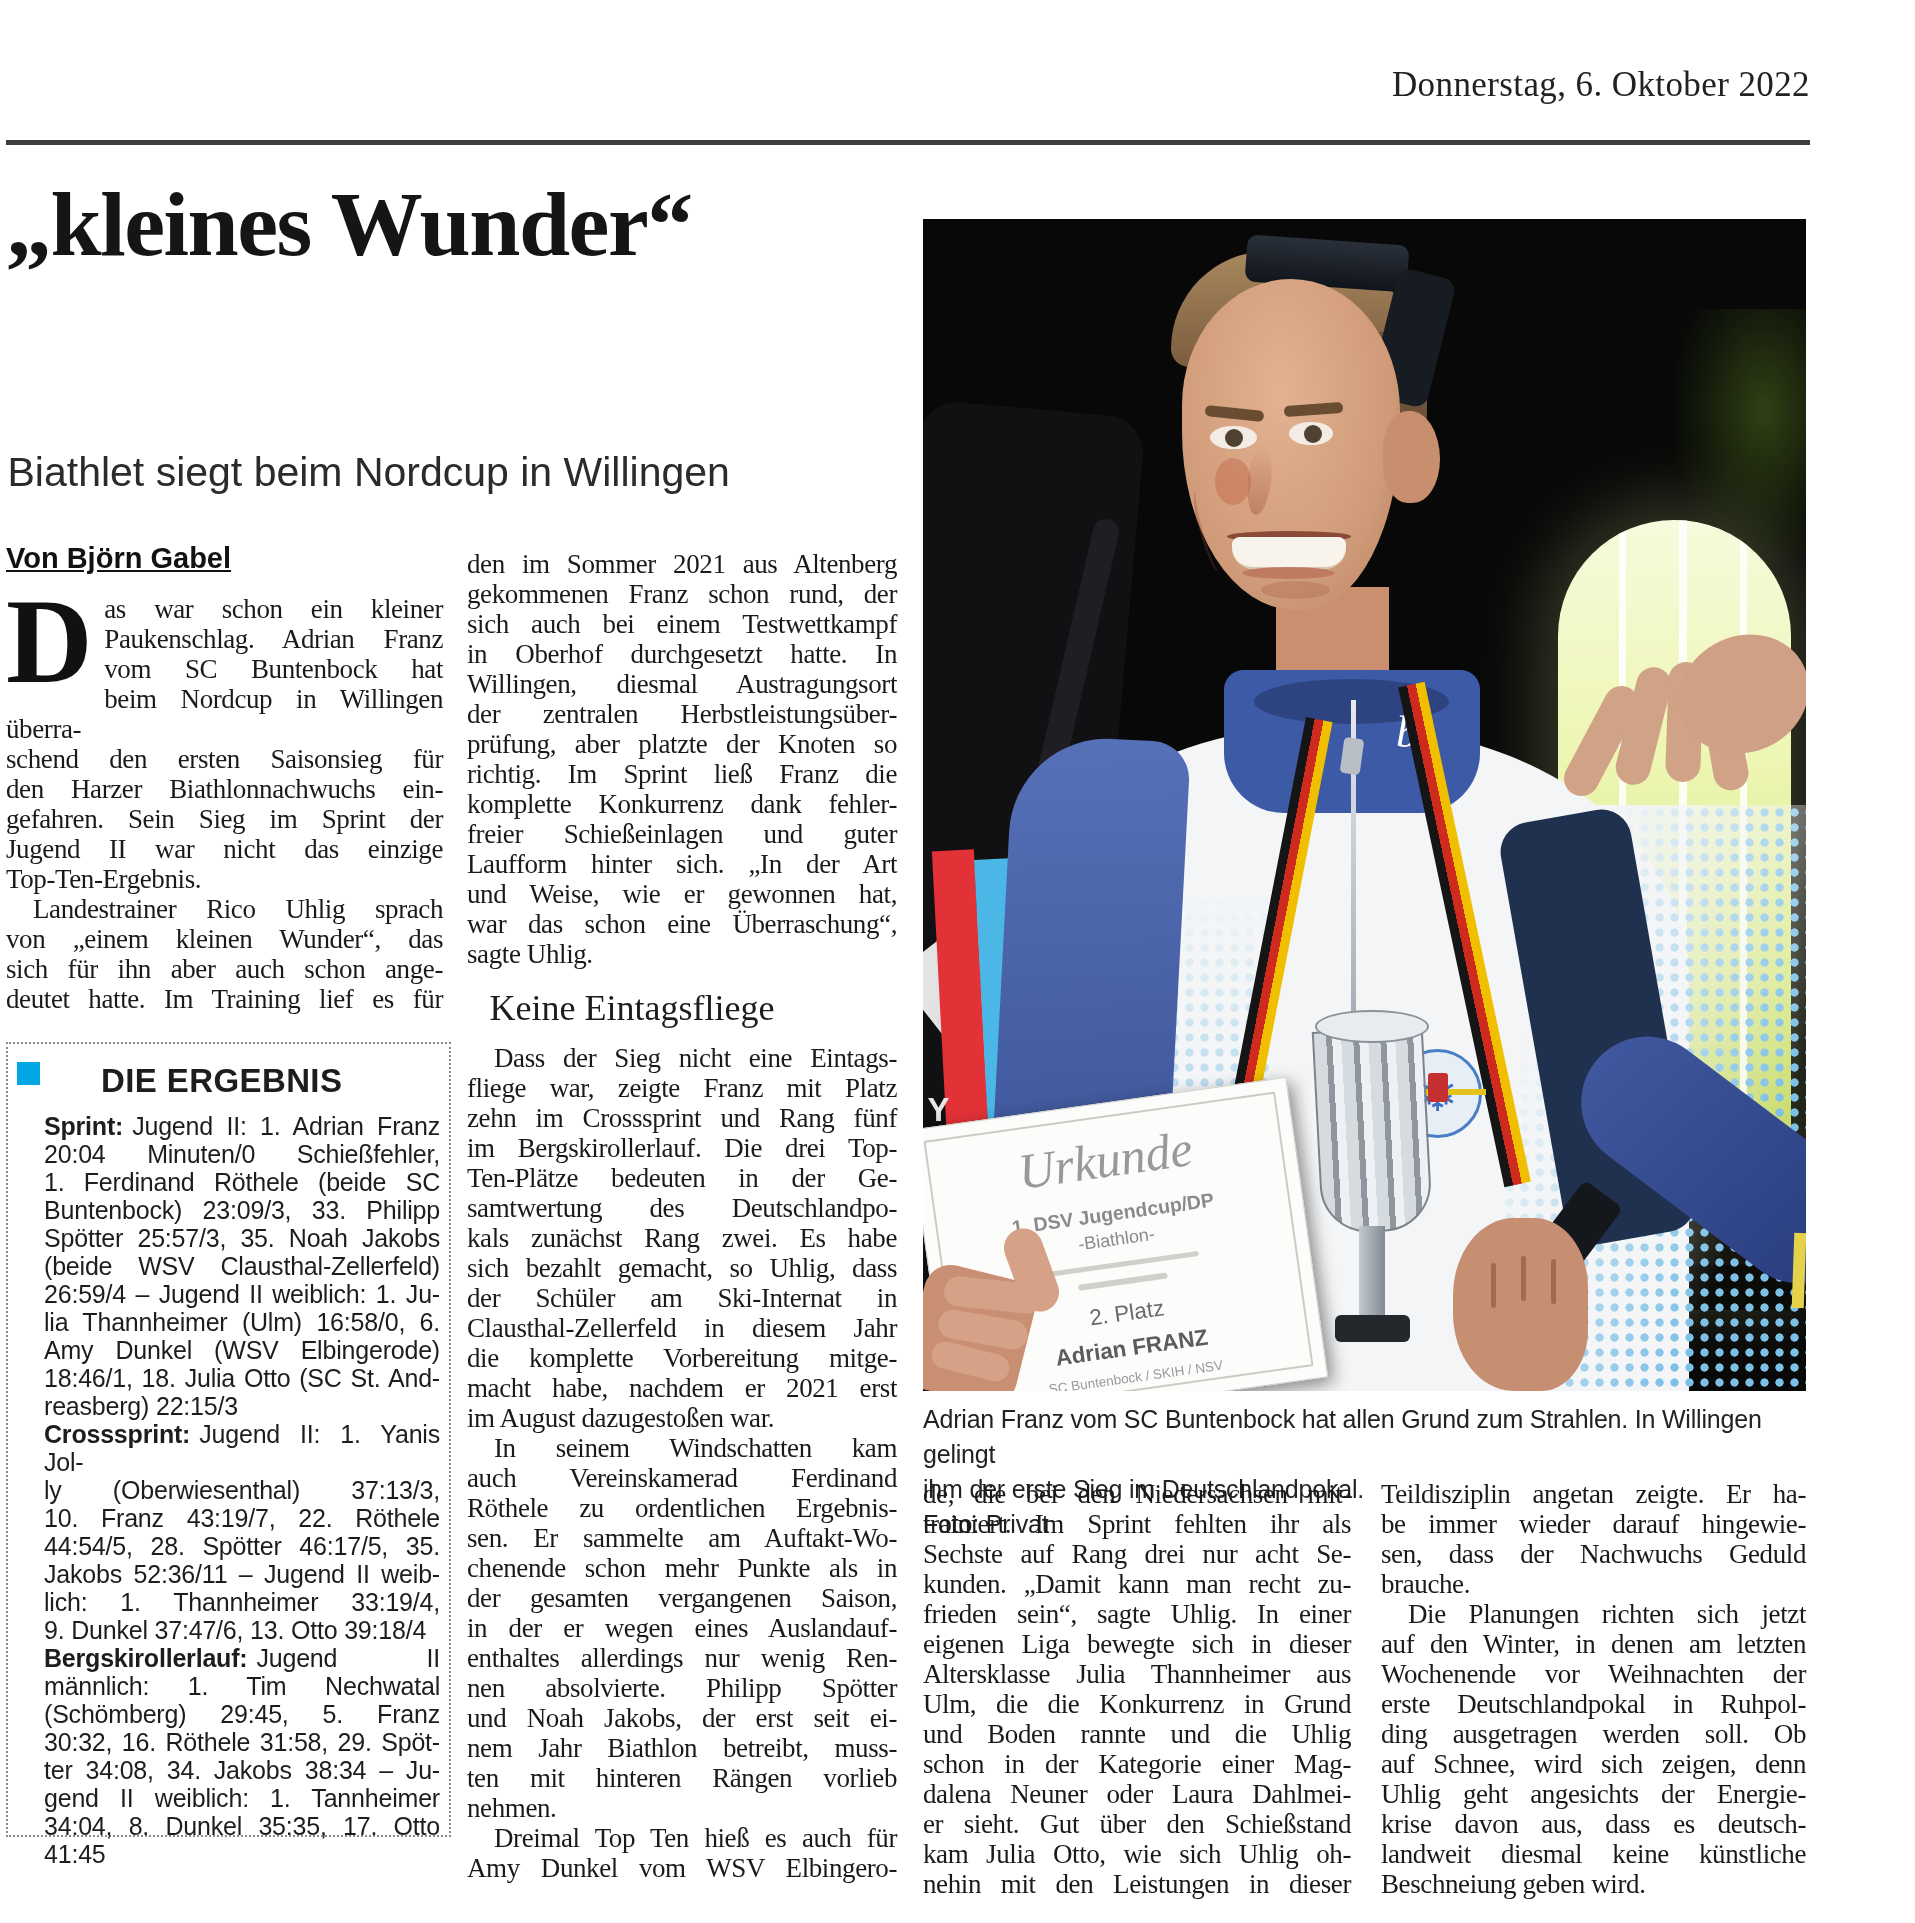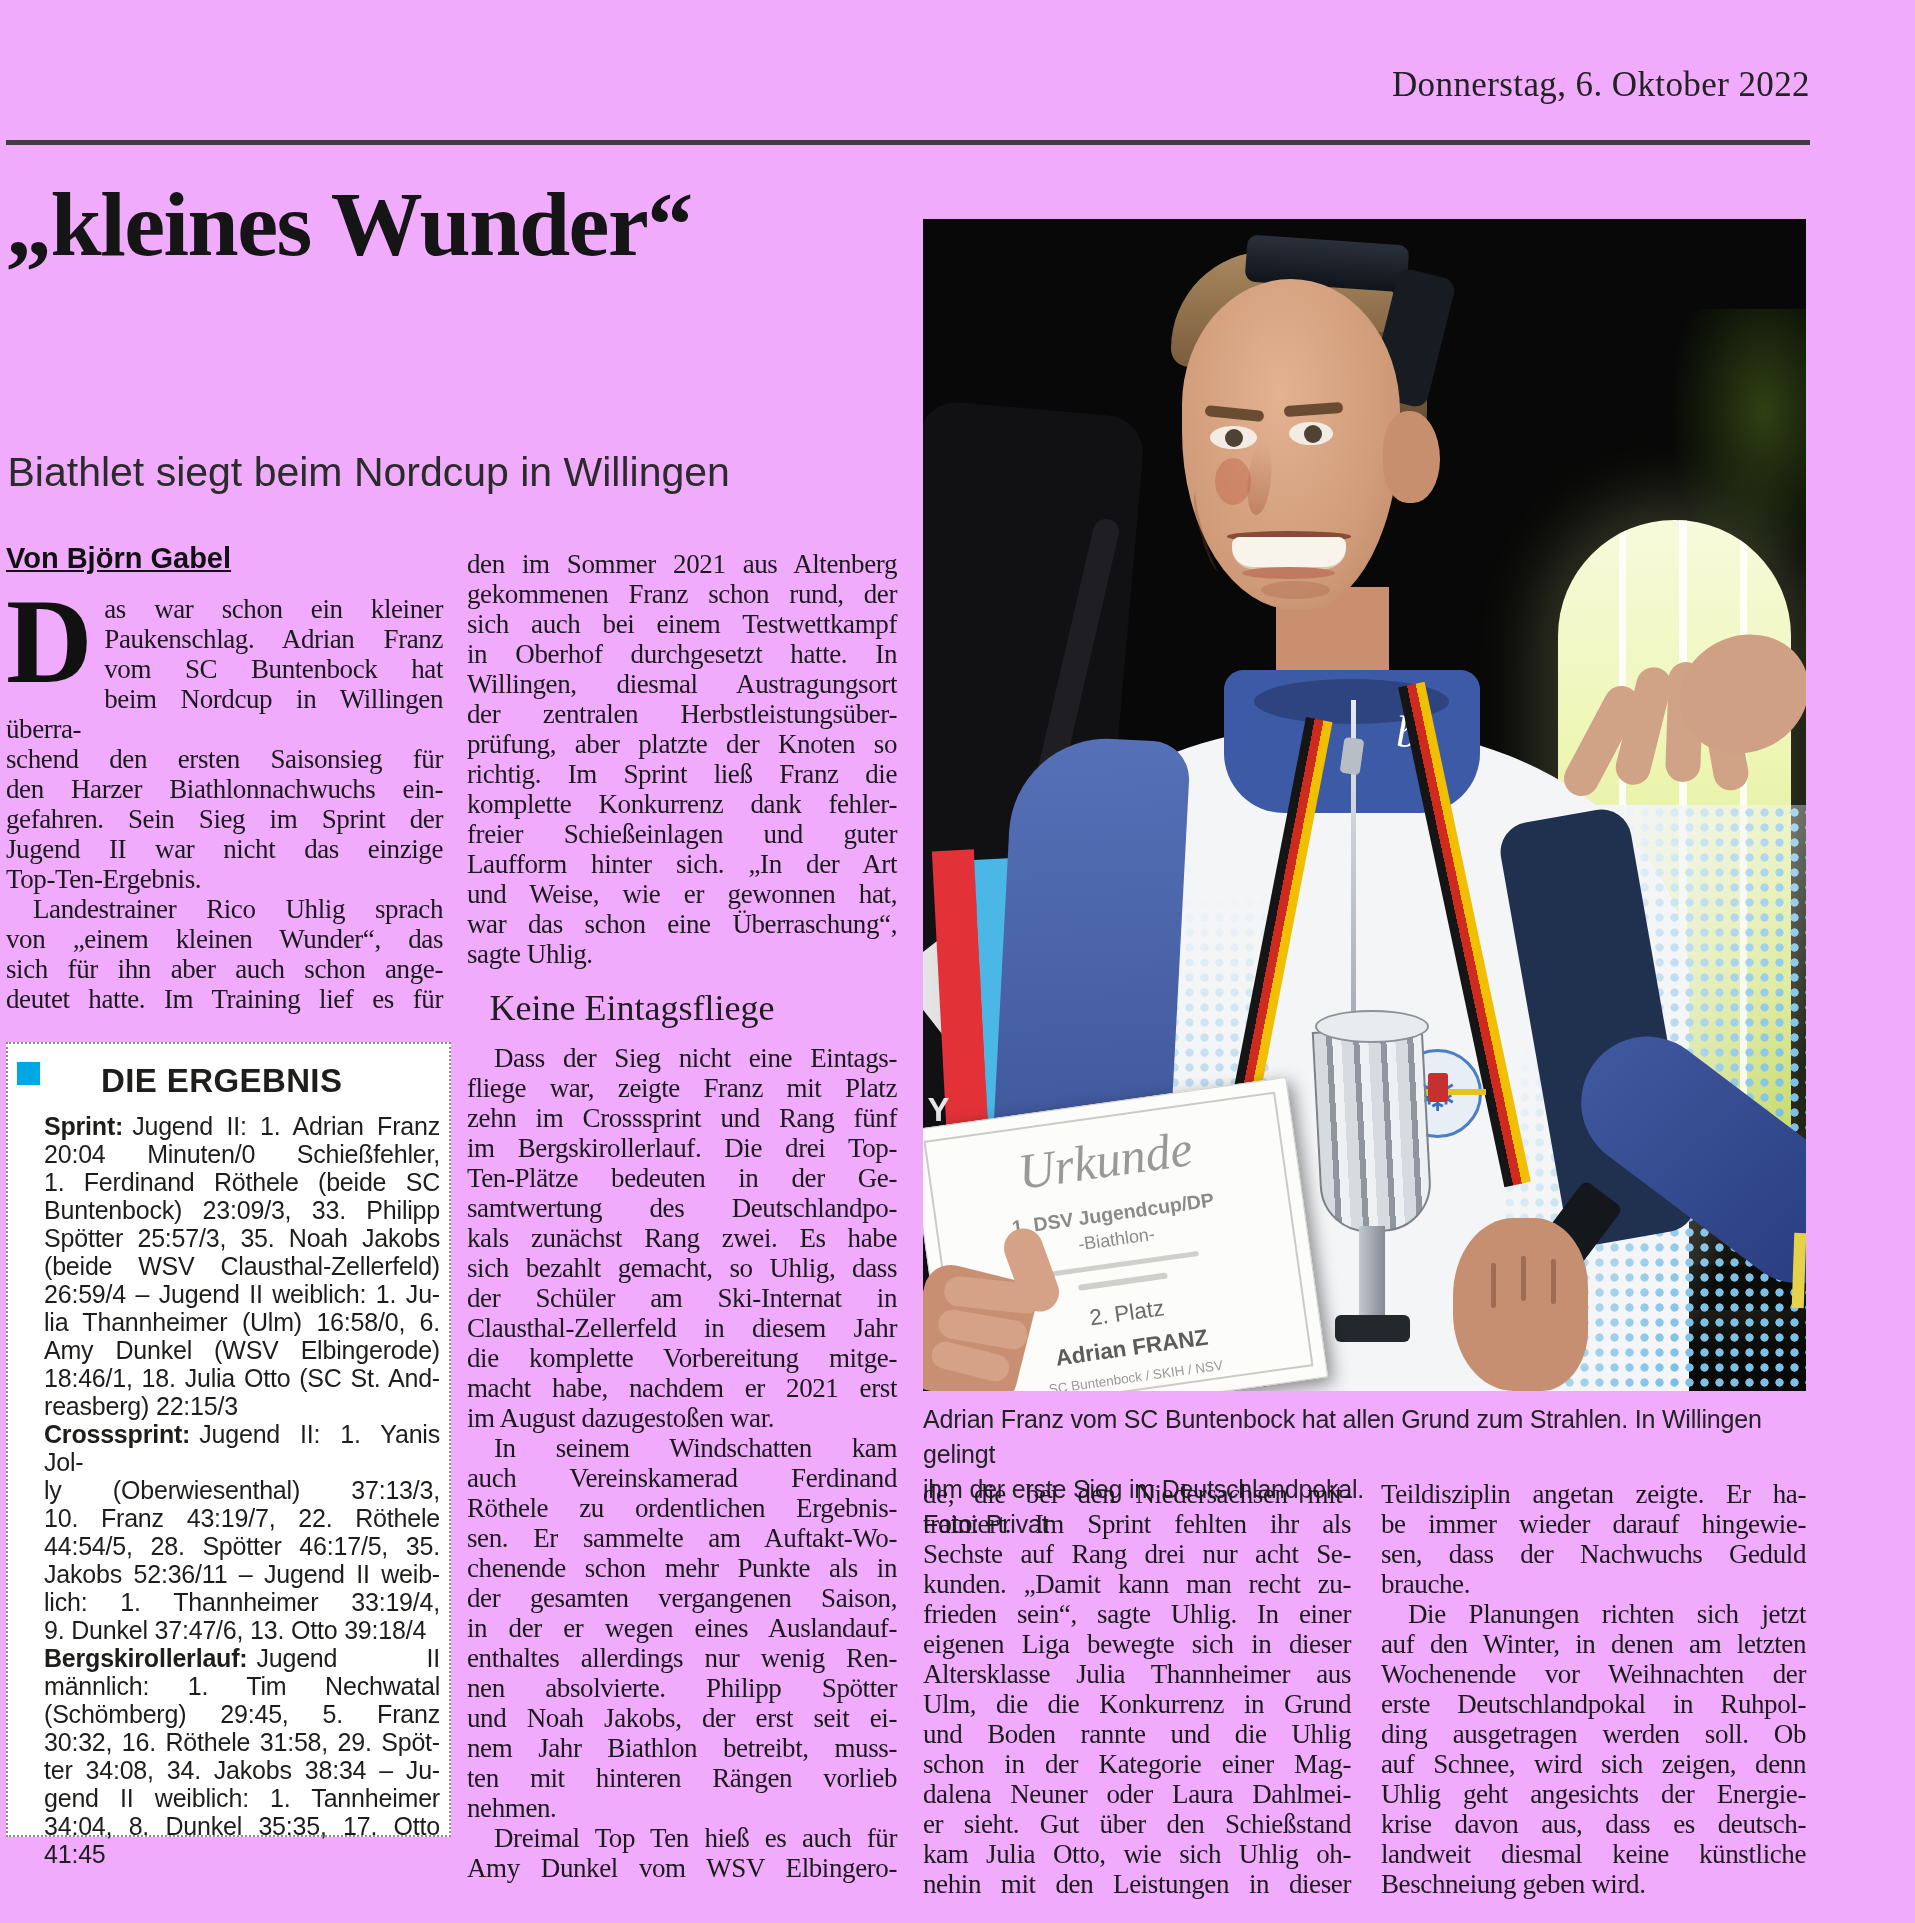--- a/index.html
+++ b/index.html
@@ -1,16 +1,16 @@
 <!DOCTYPE html>
 <html style="font-size:12px"><head>
 <meta charset="utf-8">
 <style>
   html,body{margin:0;padding:0;background:#e8e8e8;}
-  .page{position:relative;width:1916px;height:1924px;background:#f0abfc;overflow:hidden;
+  .page{position:relative;width:1916px;height:1924px;background:#ffffff;overflow:hidden;
         font-family:"Liberation Serif",serif;color:#1a1a1a;}
   
   .dateline{position:absolute;top:65px;right:106px;font-size:35px;color:#222;letter-spacing:0.4px;}
   .toprule{position:absolute;top:140px;left:6px;width:1804px;height:4.5px;background:#3e3e3e;}
   
   .headline{position:absolute;top:167px;left:6px;width:902px;font-weight:bold;
             font-size:92px;line-height:114px;letter-spacing:-1.5px;color:#151515;}
   .subheadline{position:absolute;top:449px;left:7.5px;width:902px;
                font-family:"Liberation Sans",sans-serif;font-size:41px;color:#2b2b2b;}
   

